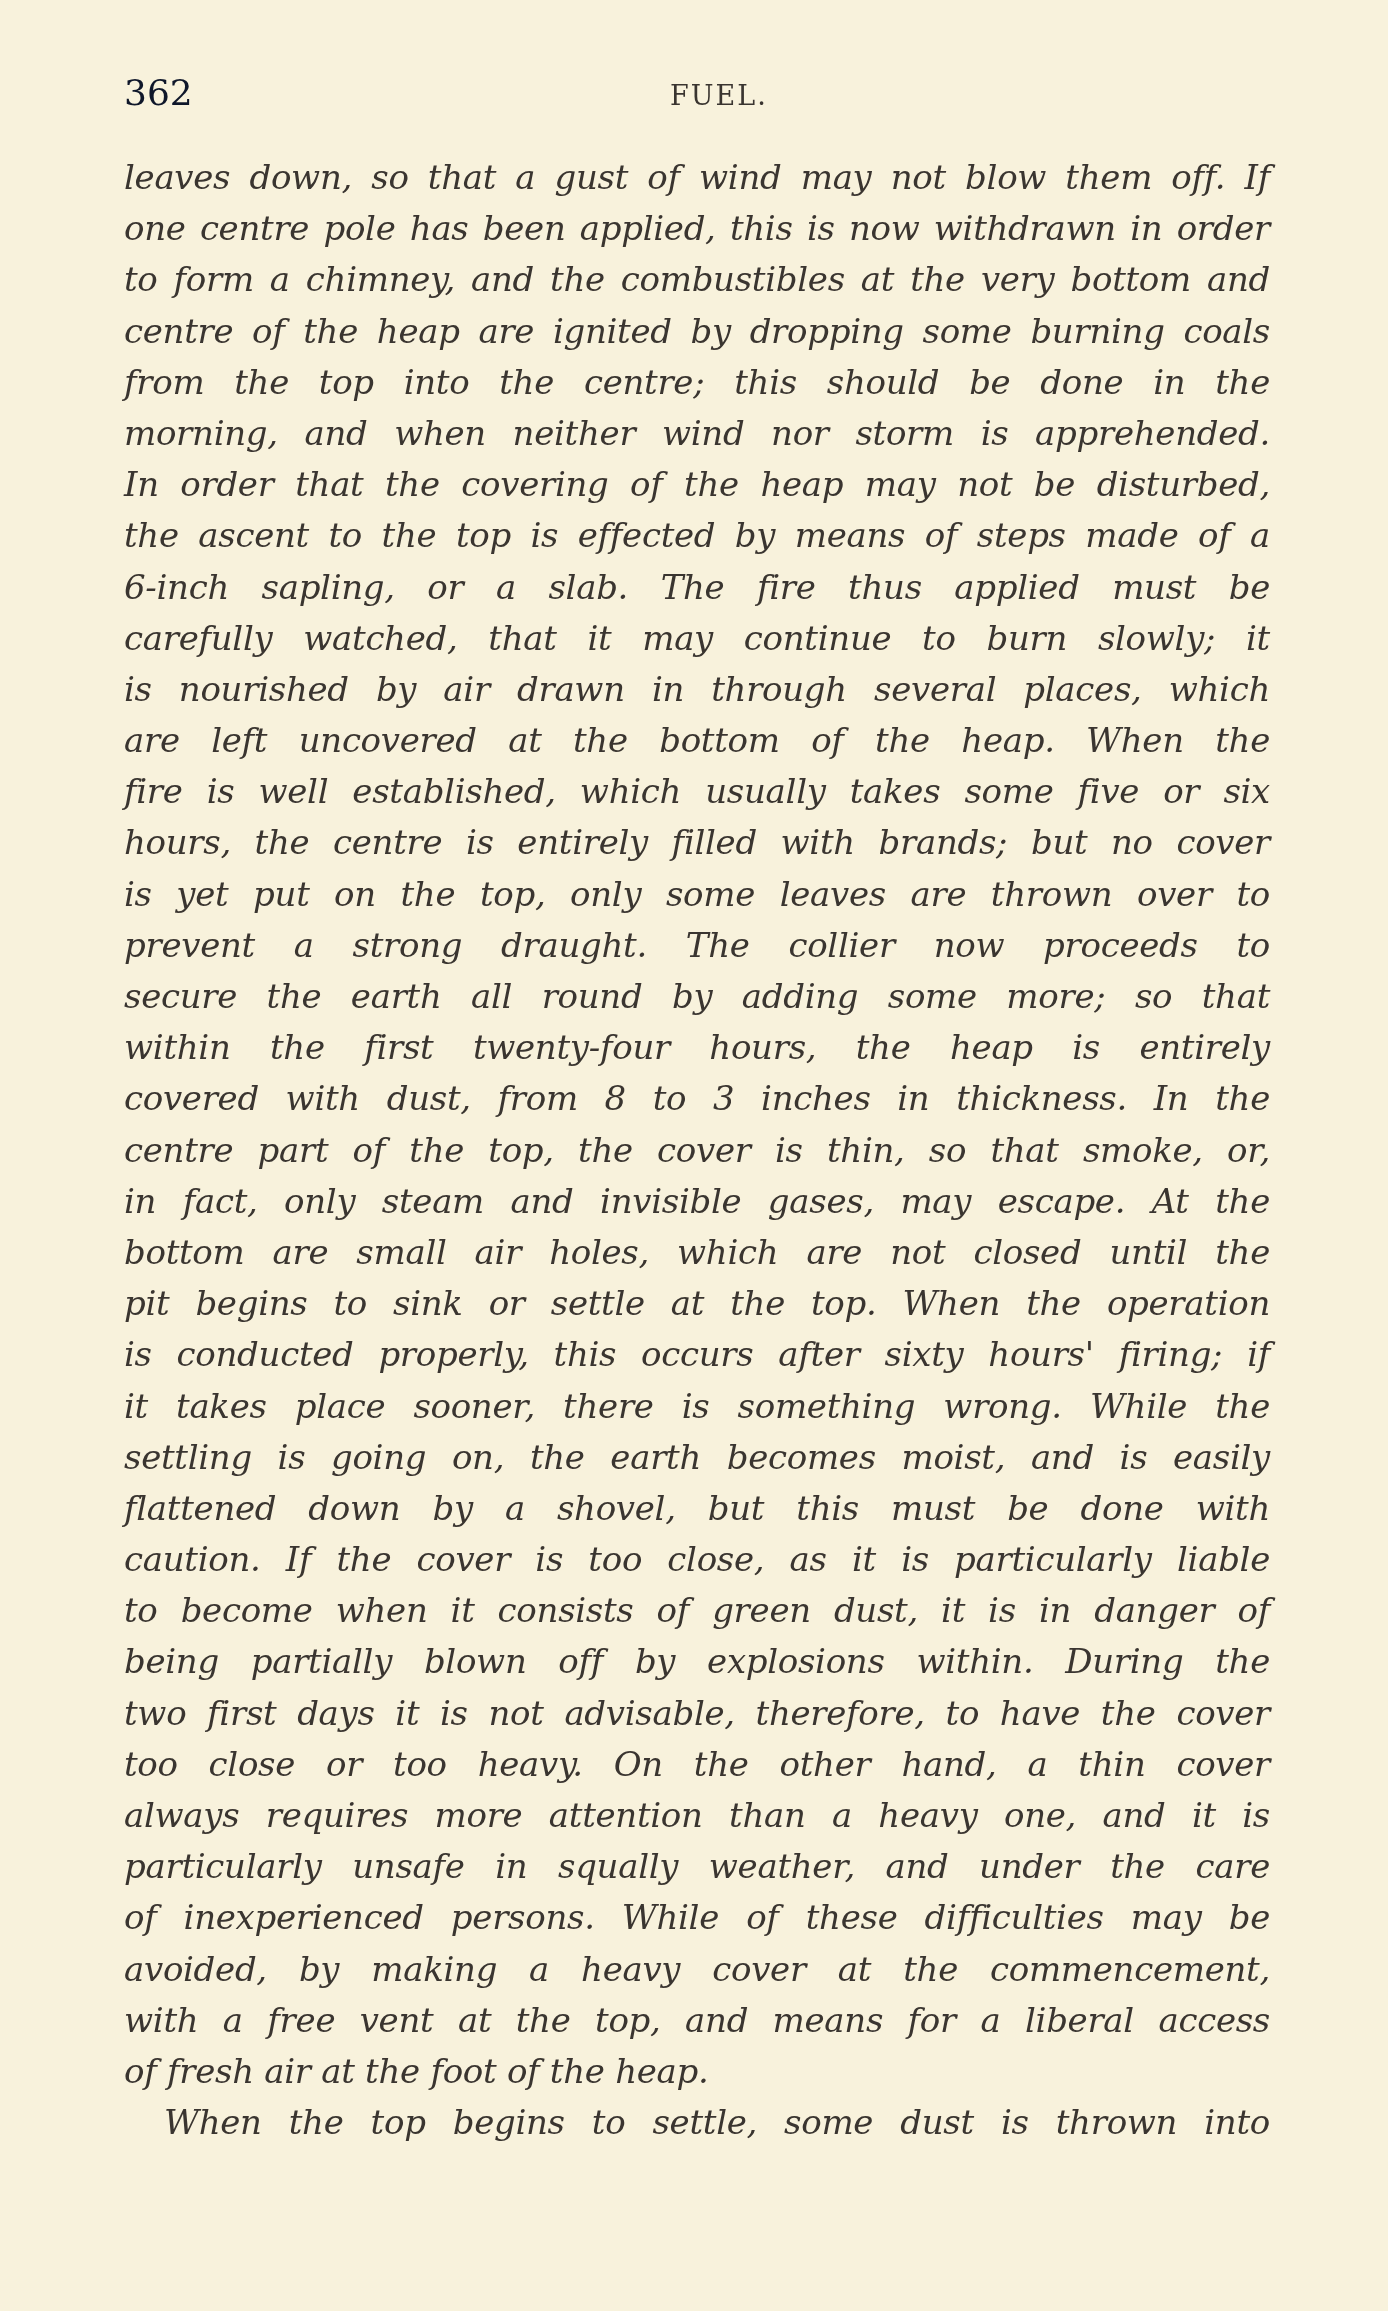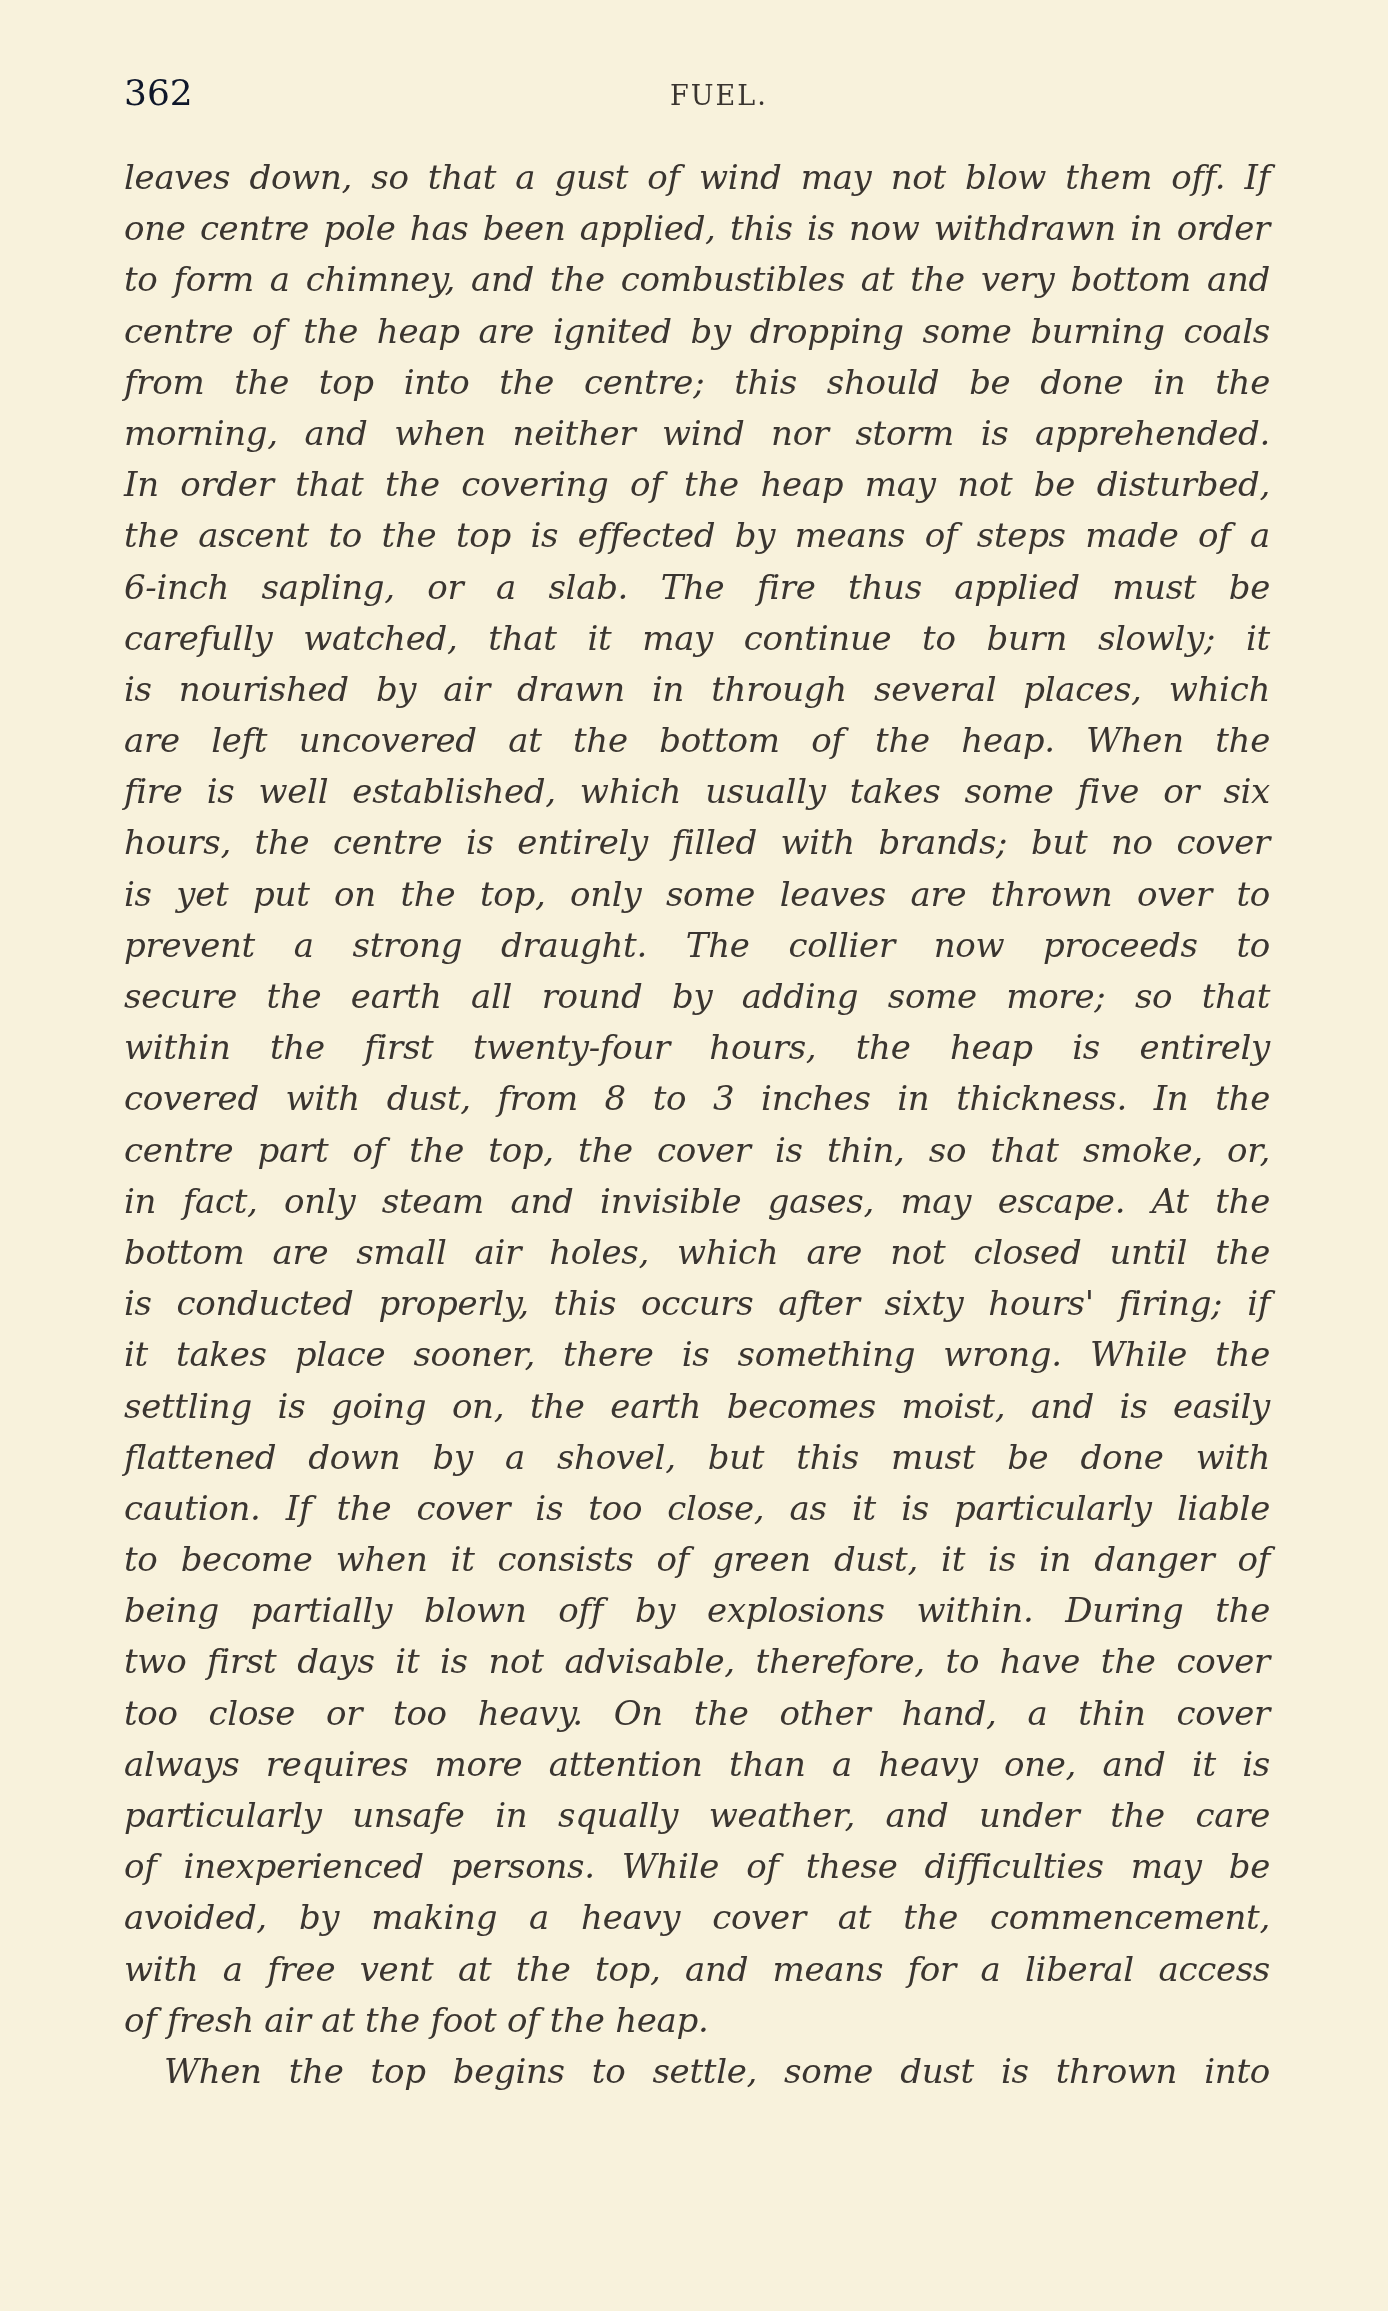--- a/index.html
+++ b/index.html
@@ -62,20 +62,21 @@
   <div class="line">fire is well established, which usually takes some five or six</div>
   <div class="line">hours, the centre is entirely filled with brands; but no cover</div>
   <div class="line">is yet put on the top, only some leaves are thrown over to</div>
   <div class="line">prevent a strong draught.   The collier now proceeds to</div>
   <div class="line">secure the earth all round by adding some more; so that</div>
   <div class="line">within the first twenty-four hours, the heap is entirely</div>
   <div class="line">covered with dust, from 8 to 3 inches in thickness.   In the</div>
   <div class="line">centre part of the top, the cover is thin, so that smoke, or,</div>
   <div class="line">in fact, only steam and invisible gases, may escape.  At the</div>
   <div class="line">bottom are small air holes, which are not closed until the</div>
+  <div class="line">pit begins to sink or settle at the top.   When the operation</div>
   <div class="line">is conducted properly, this occurs after sixty hours' firing; if</div>
   <div class="line">it takes place sooner, there is something wrong.   While the</div>
   <div class="line">settling is going on, the earth becomes moist, and is easily</div>
   <div class="line">flattened down by a shovel, but this must be done with</div>
   <div class="line">caution.  If the cover is too close, as it is particularly liable</div>
   <div class="line">to become when it consists of green dust, it is in danger of</div>
   <div class="line">being partially blown off by explosions within.   During the</div>
   <div class="line">two first days it is not advisable, therefore, to have the cover</div>
   <div class="line">too close or too heavy.   On the other hand, a thin cover</div>
   <div class="line">always requires more attention than a heavy one, and it is</div>

